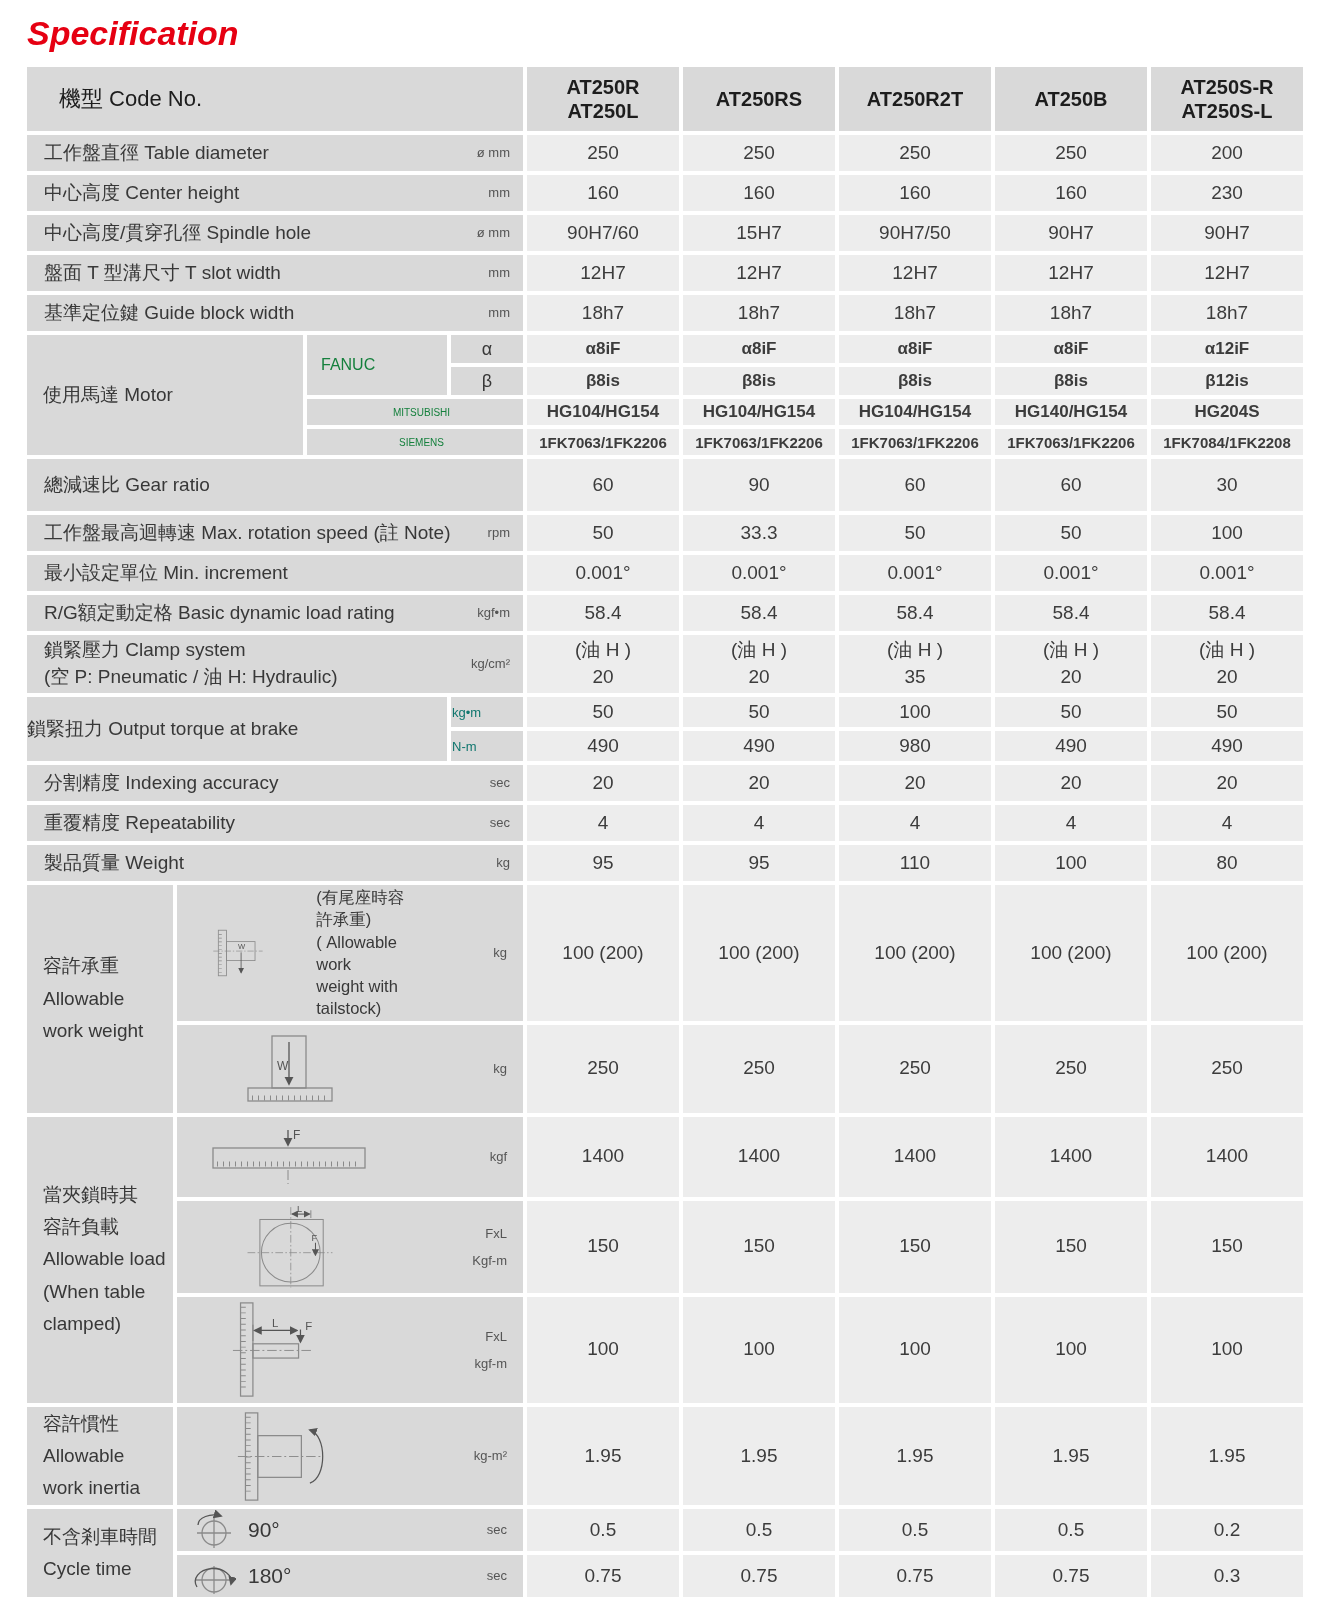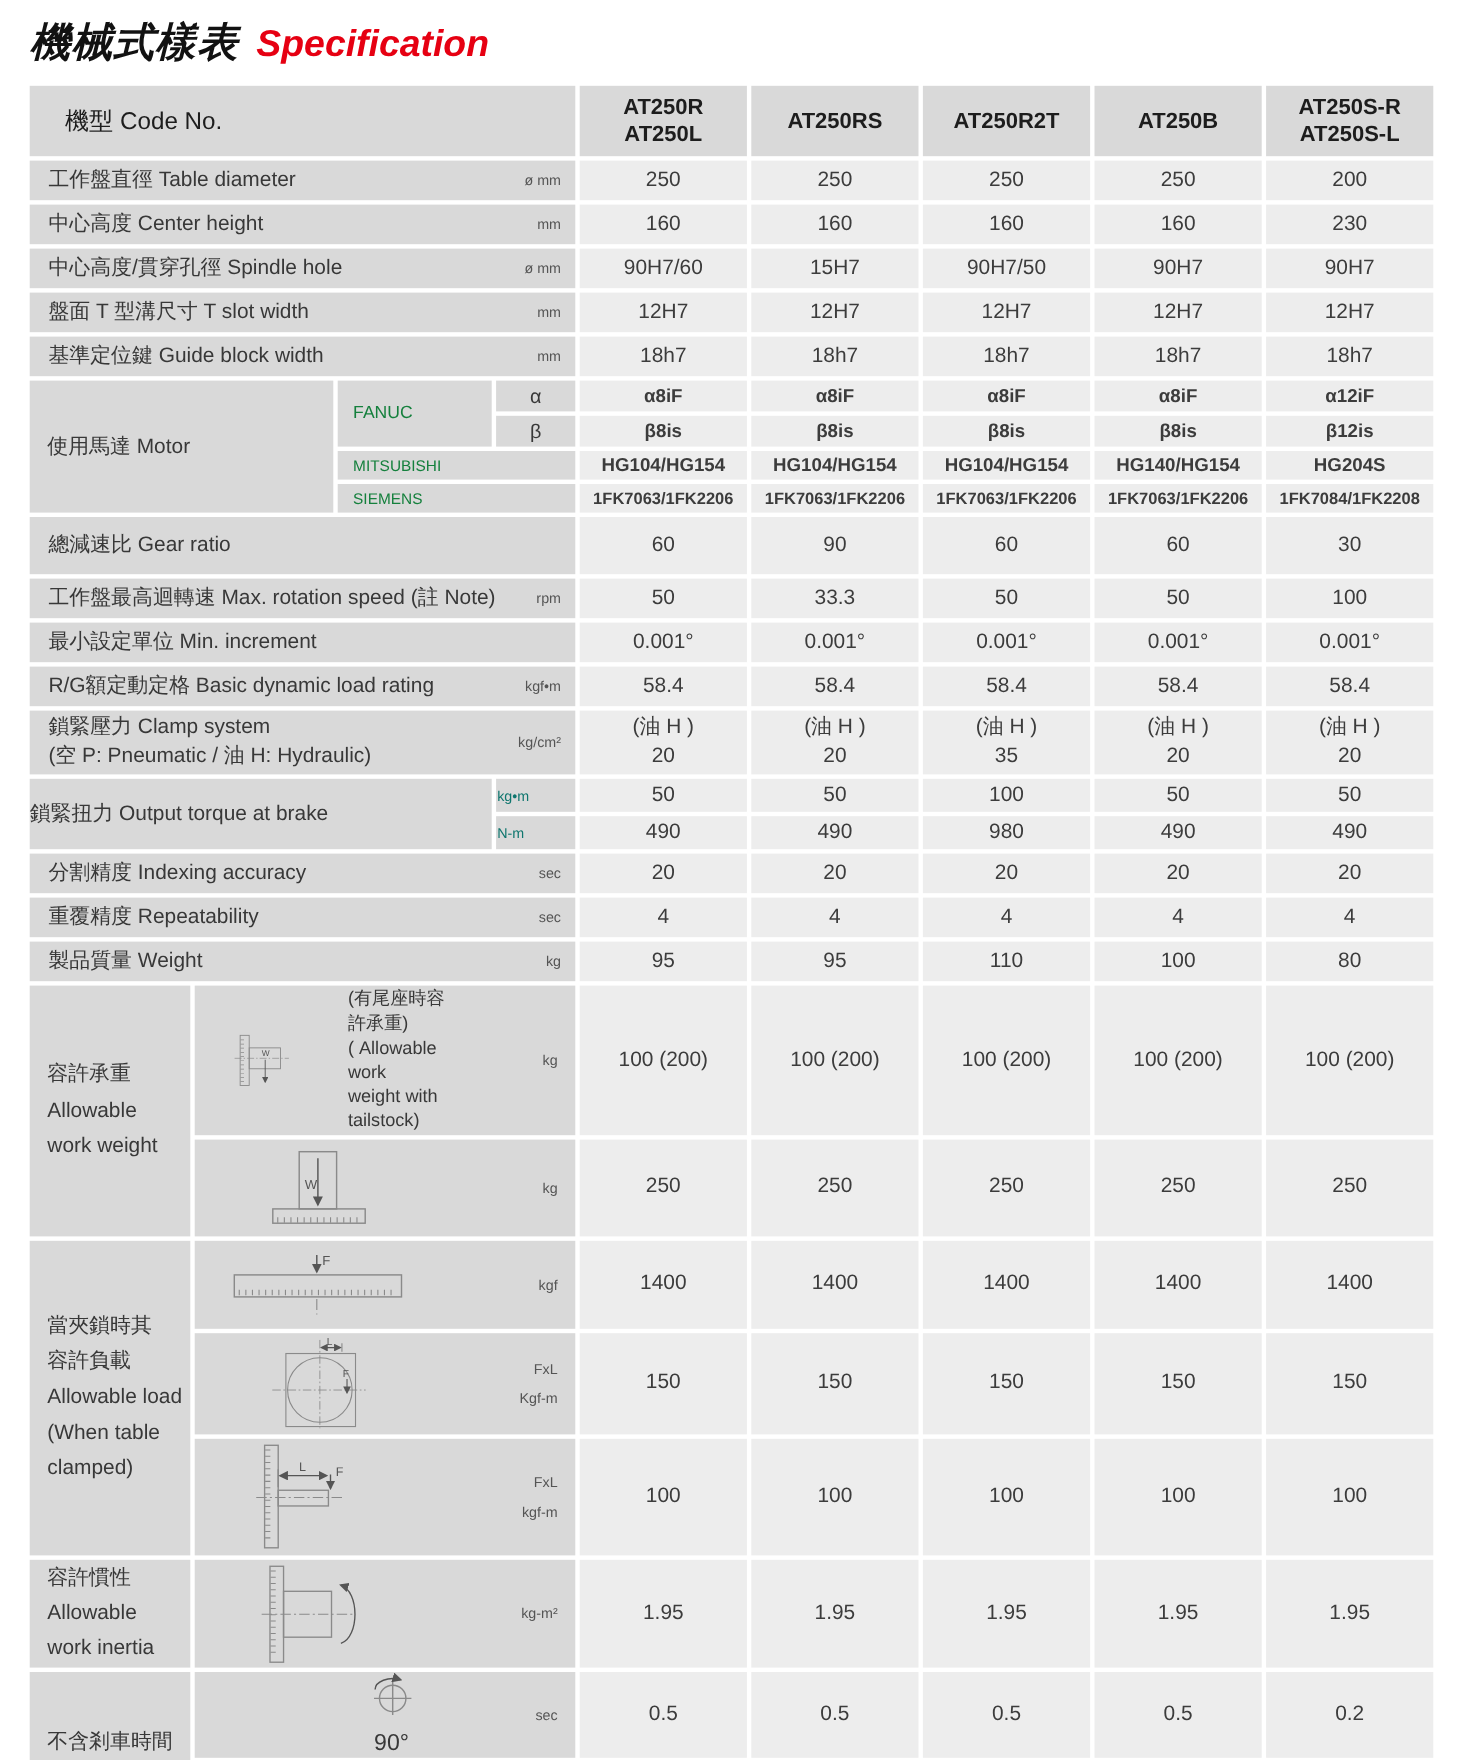--- a/index.html
+++ b/index.html
@@ -22,32 +22,32 @@
   .motorval{font-size:17px;font-weight:bold;}
   .motorval.small{font-size:15px;}
 
   .hdrlbl{font-size:22px;color:#1d1d1d;padding-left:32px;}
   .flexlbl{display:flex;justify-content:space-between;align-items:center;padding:0 12px 0 16px;}
   .lbl{font-size:19px;color:#383838;white-space:pre-line;line-height:1.4;}
   .unit{font-size:13px;color:#555;white-space:pre-line;text-align:right;line-height:1.5;flex:none;padding-left:6px;}
 
   .motor-main{padding-left:16px;font-size:19px;color:#383838;}
   .brand{padding-left:14px;font-size:16px;color:#15803d;}
-  .brand.small2{font-size:14px;}
+  .brand.small2{font-size:10px;text-align:center;}
   .greek{text-align:center;font-size:18px;color:#383838;}
   .torquelbl{padding-left:0;}
   .unitcell{text-align:left;font-size:13px;color:#0f766e;}
 
   .seclbl{padding-left:16px;font-size:19px;color:#383838;white-space:pre-line;line-height:1.7;}
   .diagcell .dunit{position:absolute;right:16px;top:50%;transform:translateY(-50%);
        font-size:13px;color:#555;white-space:pre-line;text-align:right;line-height:2.1;}
   .diagflex{display:flex;align-items:center;gap:22px;padding:0 110px 0 34px;}
   .dnote{font-size:16.5px;color:#383838;white-space:pre-line;line-height:1.35;}
   .diagcenter{display:flex;justify-content:center;padding-right:120px;}
-  .cycflex{display:flex;align-items:center;gap:12px;padding-left:12px;flex-direction:column;}
+  .cycflex{display:flex;align-items:center;gap:12px;padding-left:12px;}
   .angle{font-size:21px;color:#383838;}
 
   svg.diag{stroke:#8a8a8a;fill:none;stroke-width:1.3;display:block;}
   svg.diag text{fill:#555;stroke:none;font-size:12px;}
   svg.diag .cl{stroke-dasharray:10 3 2 3;stroke-width:1;}
   svg.diag .tk{stroke-dasharray:1 5;stroke-width:5;}
   svg.diag .arrow{stroke:#555;}
 
   .bottom-rule{width:1284px;height:4px;background:#4f4f4f;margin:1px 0 0 27px;}
 </style>
@@ -58,21 +58,20 @@
   <defs>
     <marker id="arr" viewBox="0 0 10 10" refX="8" refY="5" markerWidth="7" markerHeight="7" orient="auto-start-reverse">
       <path d="M0,0 L10,5 L0,10 z" fill="#555" stroke="none"></path>
     </marker>
   </defs>
 </svg>
 
 <div class="page">
 
   <div class="title">
-    <span class="zh">機械式樣表</span>
     <span class="en">Specification</span>
   </div>
 
   <table class="spec">
     <colgroup>
       <col style="width:146px">
         <col style="width:126px">
         <col style="width:140px">
         <col style="width:72px">
       <col style="width:152px">

